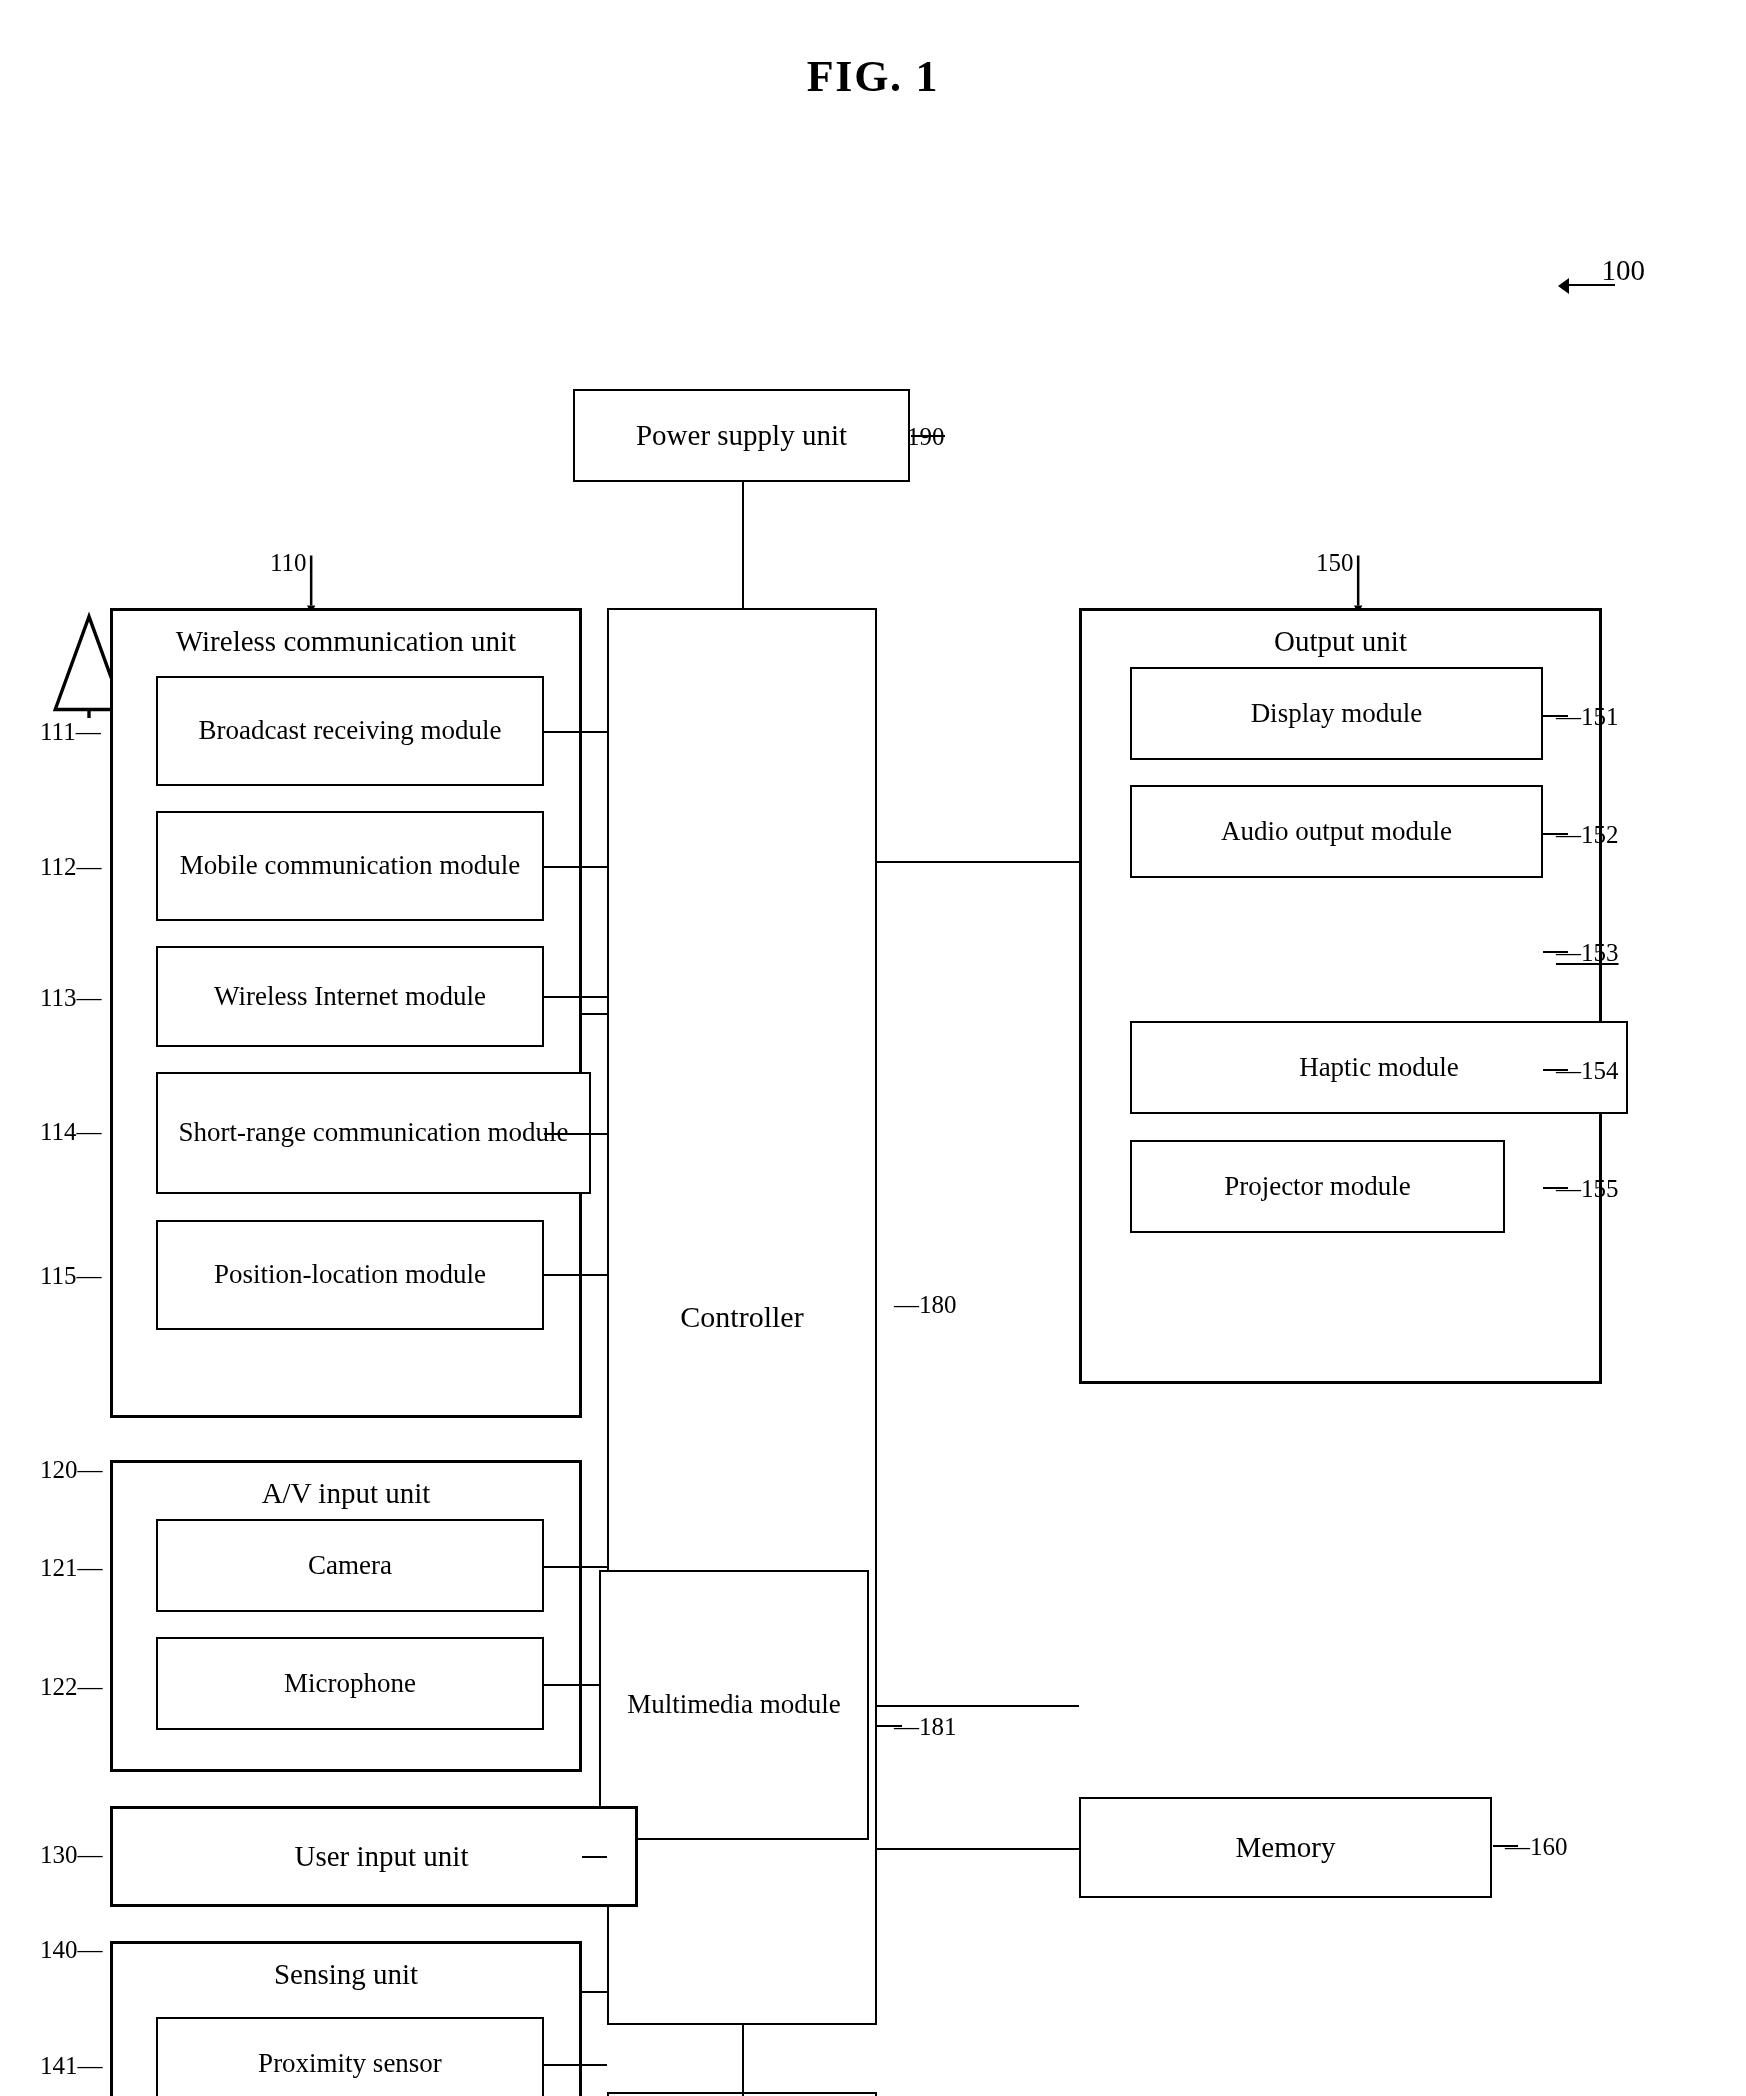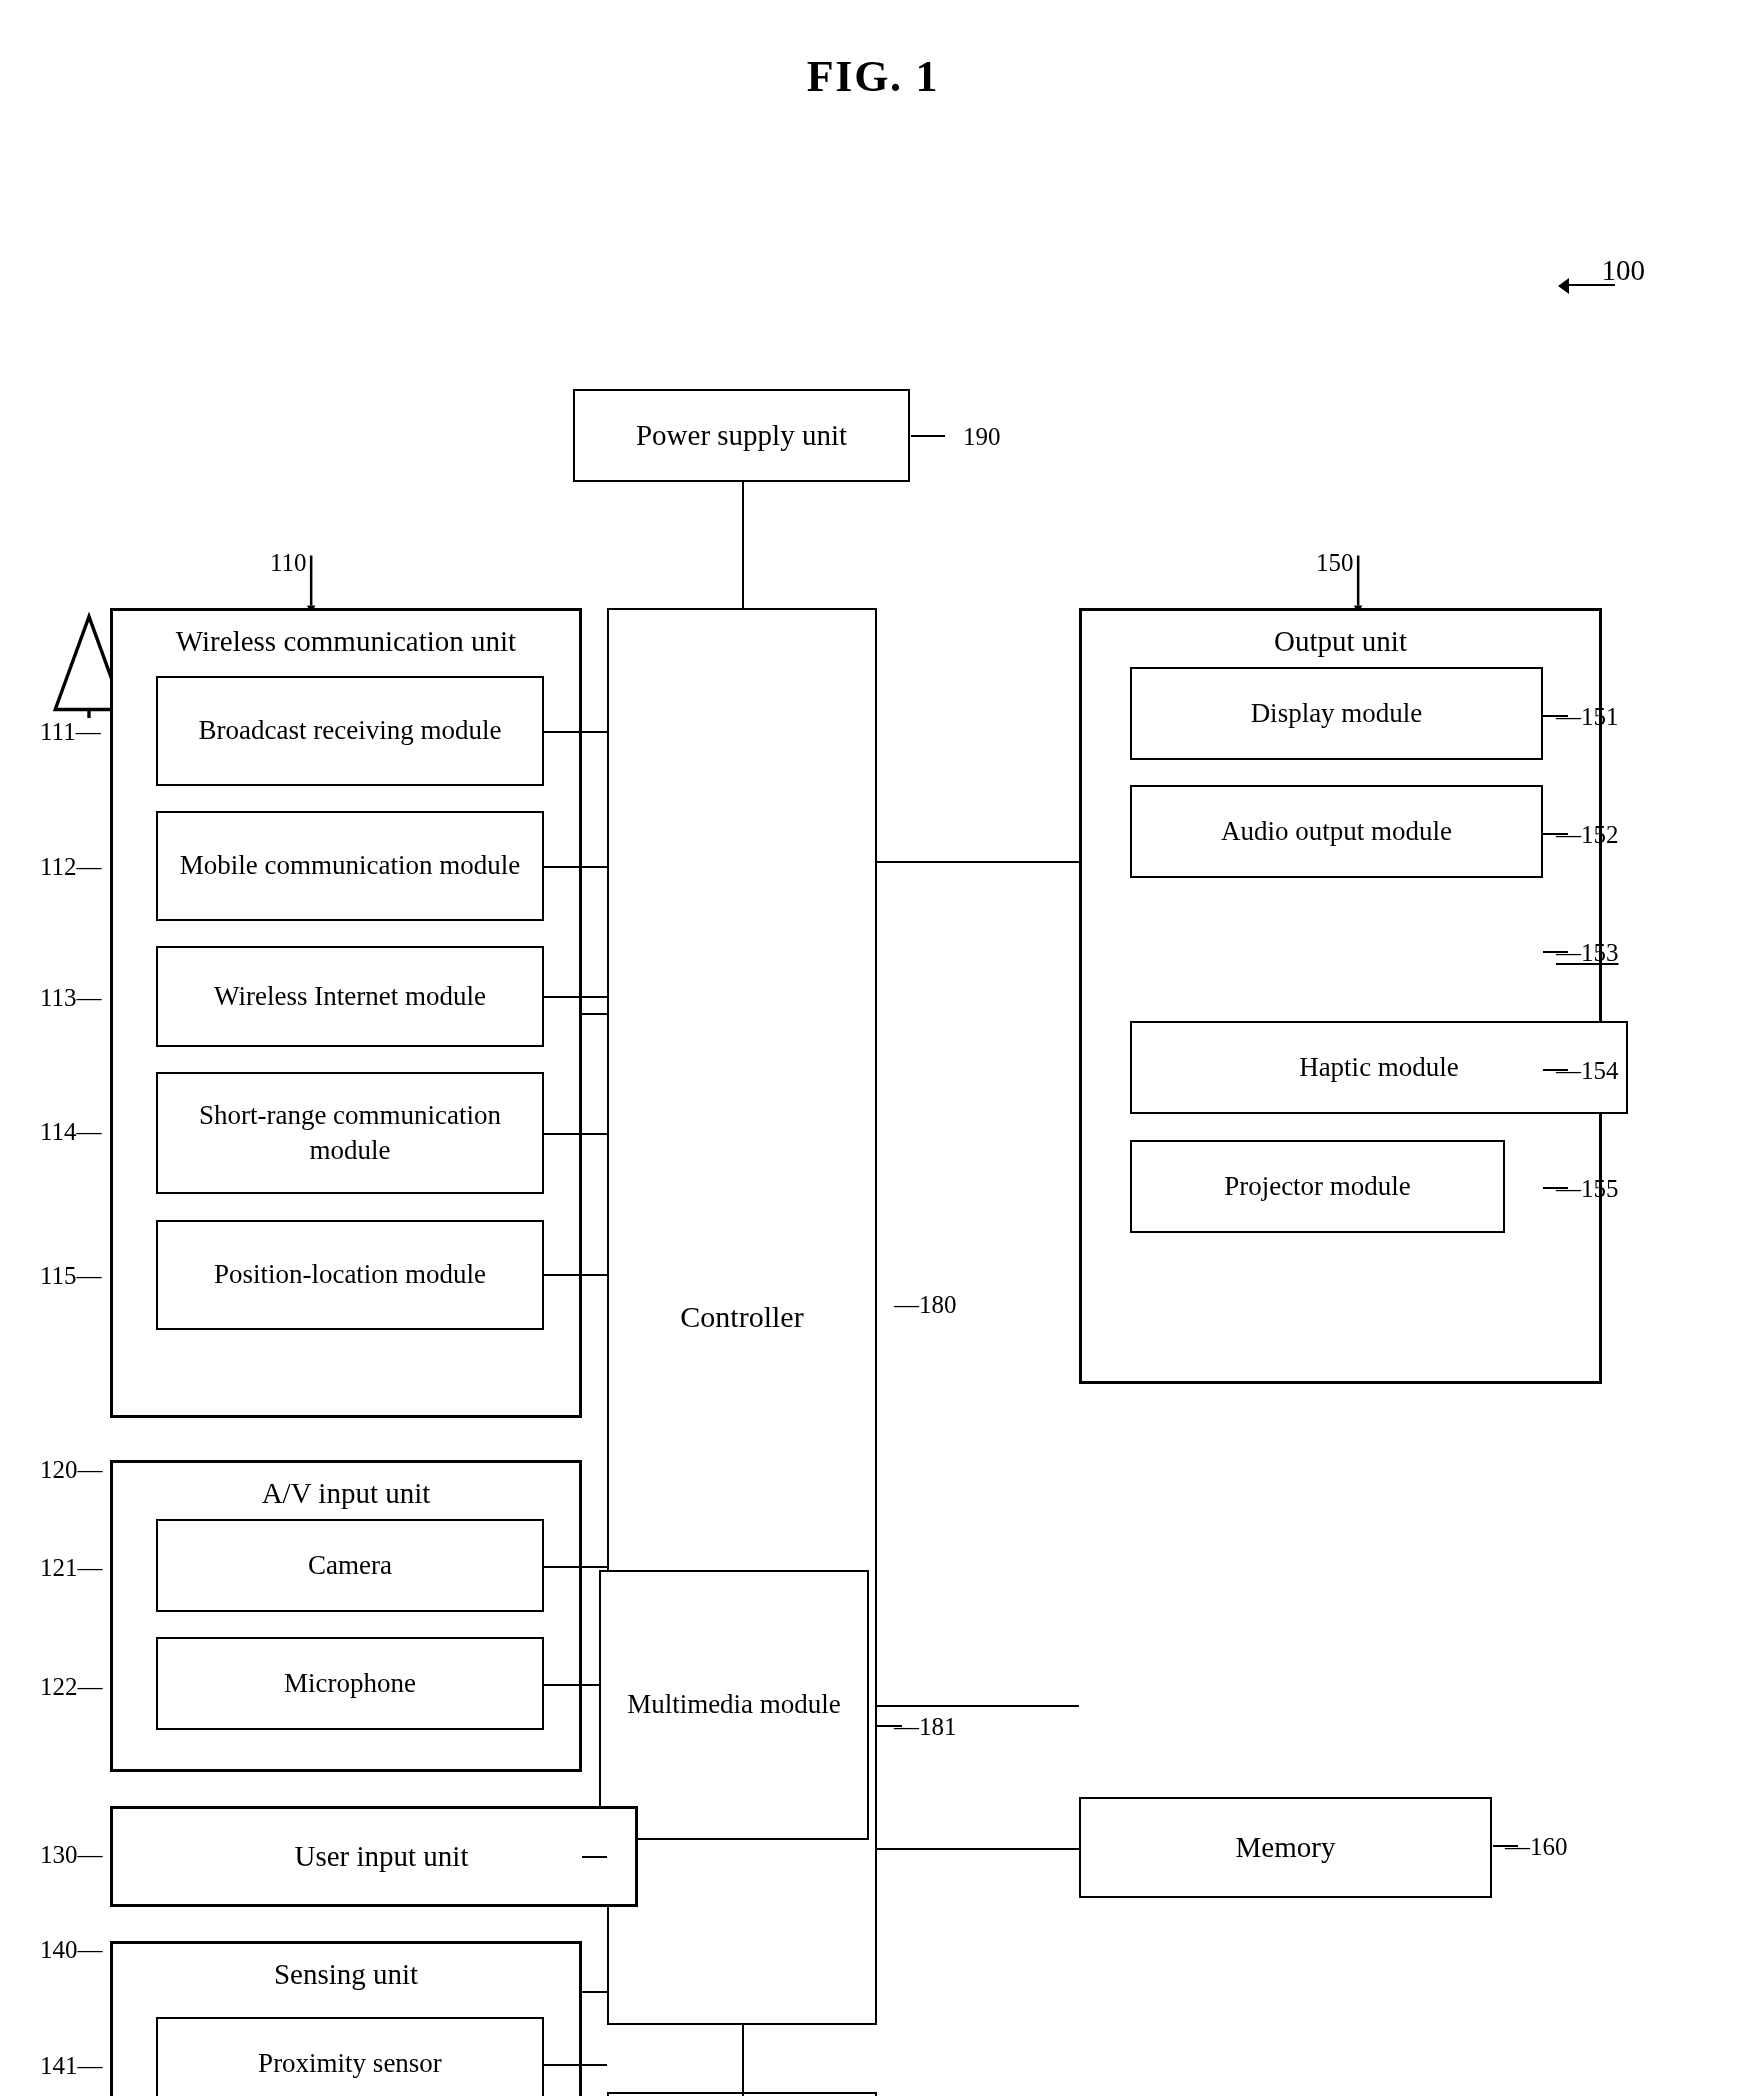--- a/index.html
+++ b/index.html
@@ -68,21 +68,21 @@
 
 <div class="diagram-container">
 
   <div class="label" style="top:118px; right:101px; font-size:29px;">100</div>
 
   <div class="hline" style="top:148px; right:131px; width:51px;"></div>
   <div style="position:absolute; top:142px; right:177px; width:0; height:0; border-top:8.4px solid transparent; border-bottom:8.4px solid transparent; border-right:11.8px solid #000;"></div>
 
   <div class="box" style="top:253px; left:573px; width:337px; height:93px; font-size:29px;">Power supply unit</div>
 
-  <div class="label" style="top:287px; left:963px;">190</div>
+  <div class="label" style="top:287px; left:907px;">190</div>
   <div class="hline" style="top:299px; left:911px; width:34px;"></div>
 
   <div class="vline" style="top:346px; left:742px; height:1417px;"></div>
 
   <div class="box" style="top:472px; left:607px; width:270px; height:1417px; font-size:30px;">
     <span>Controller</span>
   </div>
 
   <div class="label" style="top:1155px; left:894px;">—180</div>
 
@@ -106,21 +106,21 @@
   <div class="hline" style="top:595px; left:544px; width:63px;"></div>
 
   <div class="box" style="top:675px; left:156px; width:388px; height:110px; font-size:27px;">Mobile communication module</div>
   <div class="label" style="top:717px; left:40px;">112—</div>
   <div class="hline" style="top:730px; left:544px; width:63px;"></div>
 
   <div class="box" style="top:810px; left:156px; width:388px; height:101px; font-size:27px;">Wireless Internet module</div>
   <div class="label" style="top:848px; left:40px;">113—</div>
   <div class="hline" style="top:860px; left:544px; width:63px;"></div>
 
-  <div class="box" style="top:936px; left:156px; width:388px; height:122px; font-size:27px;">Short-range communication module</div>
+  <div class="box" style="top:936px; left:156px; width:435px; height:122px; font-size:27px;">Short-range communication module</div>
   <div class="label" style="top:982px; left:40px;">114—</div>
   <div class="hline" style="top:997px; left:544px; width:63px;"></div>
 
   <div class="box" style="top:1084px; left:156px; width:388px; height:110px; font-size:27px;">Position-location module</div>
   <div class="label" style="top:1126px; left:40px;">115—</div>
   <div class="hline" style="top:1138px; left:544px; width:63px;"></div>
 
   <div class="box box-outer" style="top:472px; left:1079px; width:523px; height:776px; font-size:29px; align-items:flex-start; padding-top:8.4px;">
     <span style="position:absolute; top:11.8px; left:50%; transform:translateX(-50%); white-space:nowrap; font-size:29px;">Output unit</span>
   </div>

